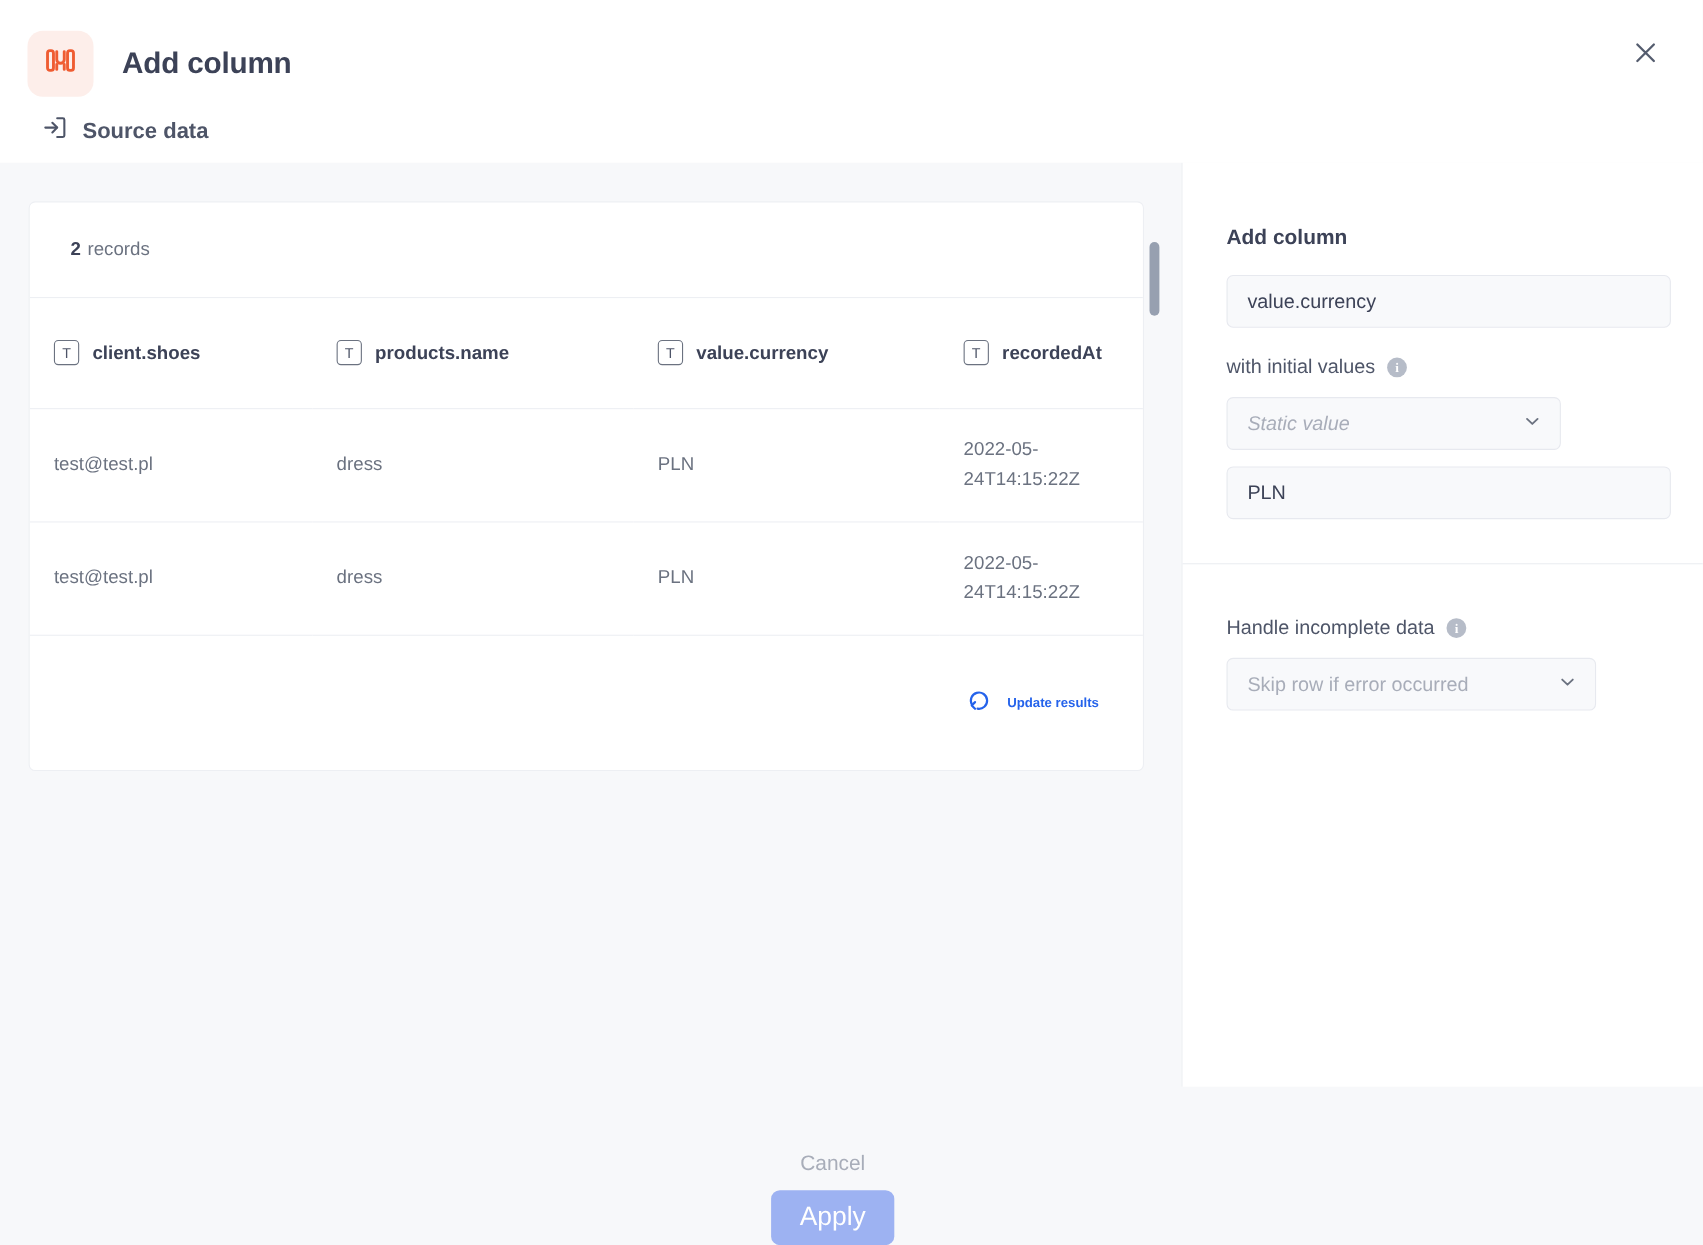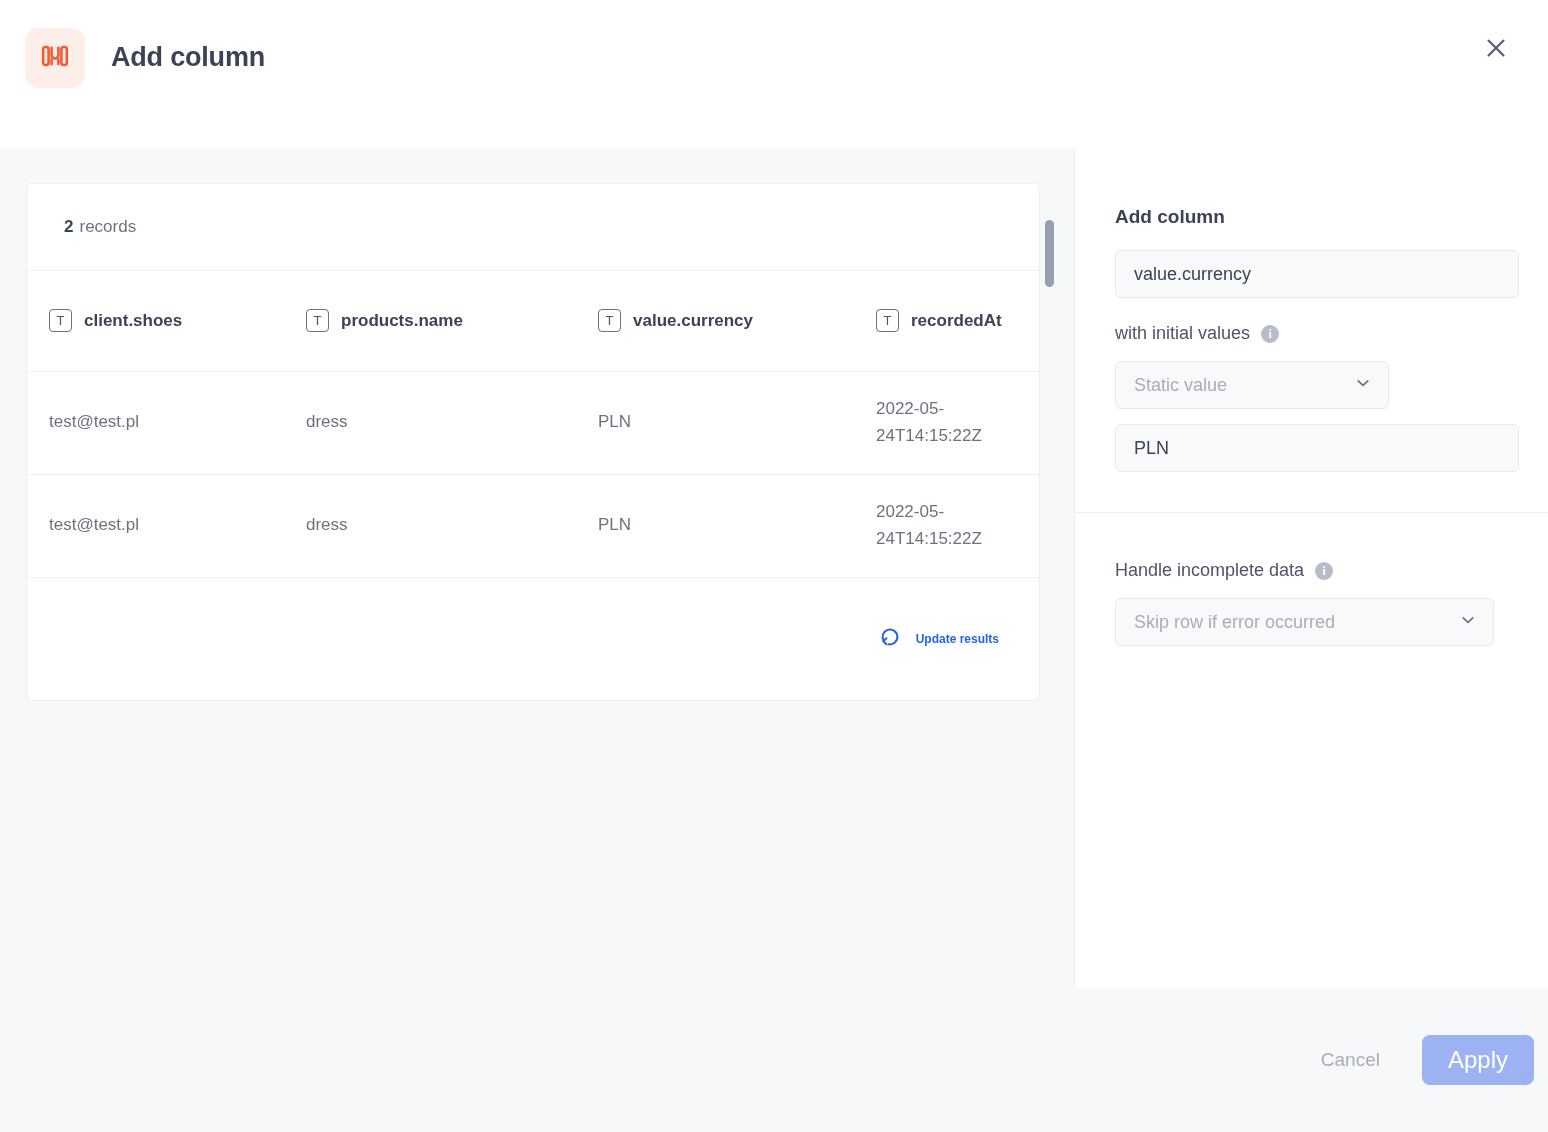--- a/index.html
+++ b/index.html
@@ -303,22 +303,22 @@
     display: inline-flex;
     align-items: center;
     padding: 0 16px 0 18px;
     font-size: 18px;
     color: #a8adb9;
     cursor: pointer;
     gap: 22px;
     justify-content: space-between;
   }
 
-  .select-static { width: 274px; }
-  .select-error { width: 379px; }
+  .select-static { width: 304px; font-style: italic; }
+  .select-error { width: 336px; }
 
   .value-input {
     margin-top: 15px;
   }
 
   .divider {
     width: 100%;
     height: 1px;
     background: #eceef2;
     margin: 40px 0 0 0;
@@ -330,22 +330,22 @@
 
   
   .footer {
     position: absolute;
     left: 0; right: 0; bottom: 0;
     height: 144px;
     background: #f7f8fa;
     display: flex;
     align-items: center;
     justify-content: flex-end;
-    padding-right: 14px;
-    gap: 28px;
+    padding-right: 34px;
+    flex-direction: column;
   }
 
   .btn-cancel {
     font-size: 19px;
     color: #a8adb9;
     background: transparent;
     border: none;
     cursor: pointer;
     padding: 12px 14px;
     font-family: inherit;
@@ -387,20 +387,30 @@
     <div class="close-btn">
       <span>
         <svg width="22" height="22" viewBox="0 0 22 22" fill="none">
           <path d="M3.5 3.5 L18.5 18.5 M18.5 3.5 L3.5 18.5" stroke="#545c6e" stroke-width="2.1" stroke-linecap="round"></path>
         </svg>
       </span>
     </div>
 
     <div class="tabs">
 
+      <div class="tab">
+        <span>
+          <svg width="24" height="24" viewBox="0 0 24 24" fill="none">
+            <path d="M14 3.5 h5.2 a1.3 1.3 0 0 1 1.3 1.3 v14.4 a1.3 1.3 0 0 1 -1.3 1.3 H14" stroke="#4e5568" stroke-width="1.9" stroke-linecap="round" stroke-linejoin="round"></path>
+            <path d="M3.2 12 h10.4" stroke="#4e5568" stroke-width="1.9" stroke-linecap="round"></path>
+            <path d="M9.6 7.6 L14 12 L9.6 16.4" stroke="#4e5568" stroke-width="1.9" stroke-linecap="round" stroke-linejoin="round"></path>
+          </svg>
+        </span>
+        <span>Source data</span>
+      </div>
 
 
     </div>
   </div>
 
   <div class="body">
 
     <div class="left-pane">
 
       <div class="table-card">

